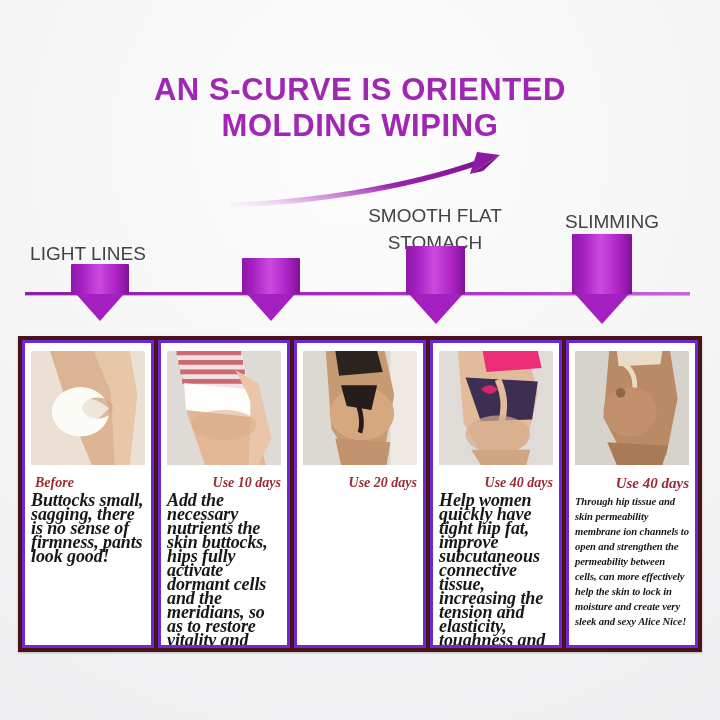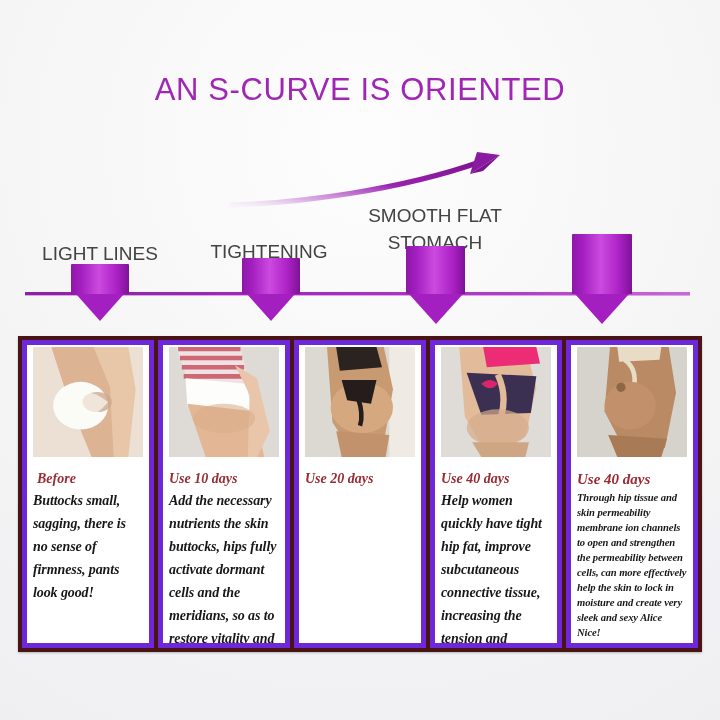--- a/index.html
+++ b/index.html
@@ -15,21 +15,21 @@
   }
 
   
   .title{
     position:absolute;left:0;right:0;top:72px;
     text-align:center;
     color:#a026b4;
     font-size:31px;
     line-height:36px;
     letter-spacing:.6px;
-    font-weight:400;
+    font-weight:700;
   }
   .title .l2{display:block;}
 
   
   .arrow-svg{position:absolute;left:0;top:0;width:720px;height:340px;}
 
   
   .baseline{
     position:absolute;left:25px;top:292px;width:665px;height:3px;
     background:linear-gradient(90deg,#8e1fa8 0%,#a528bd 40%,#b43ccb 75%,#c96ada 100%);
@@ -67,99 +67,100 @@
     background:#4a1416;
     border:4px solid #4a1416;
     box-sizing:border-box;
     display:flex;
     gap:4px;
     box-shadow:0 1px 2px rgba(0,0,0,.25);
   }
   .panel{
     flex:1 1 0;
     background:#ffffff;
-    border:5px solid #6d28d9;
+    border:3px solid #6d28d9;
     box-sizing:border-box;
-    padding:2px 6px 4px 6px;
+    padding:8px 6px 4px 6px;
     display:flex;flex-direction:column;
     overflow:hidden;
     min-width:0;
   }
   .photo{
     width:100%;height:118px;
     border-radius:1px;
     position:relative;overflow:hidden;
     flex:0 0 auto;
   }
   .photo .skin{position:absolute;inset:0;}
   .cap-head{
     margin:6px 0 2px 0;
     font-family:"Liberation Serif",serif;
     font-style:italic;font-weight:700;
     font-size:14px;
     color:#9a2b33;
-    text-align:left;
+    text-align:right;
   }
   .panel:first-child .cap-head{text-align:left;padding-left:4px;}
   .cap-body{
     font-family:"Liberation Serif",serif;
     font-style:italic;font-weight:700;
-    font-size:14px;
-    line-height:23px;
+    font-size:18px;
+    line-height:14px;
     color:#171717;
     text-align:left;
     letter-spacing:-0.1px;
   }
   .panel.last .cap-body{font-size:10.6px;line-height:15px;}
   .panel.last .cap-head{font-size:15px;}
 </style>
 </head>
 <body>
 
 <div class="page">
 
   <div class="title">
     <span>AN S-CURVE IS ORIENTED</span>
+    <span class="l2">MOLDING WIPING</span>
   </div>
 
   <svg class="arrow-svg" viewBox="0 0 720 340">
     <defs>
       <linearGradient id="agrad" x1="0" y1="1" x2="1" y2="0">
         <stop offset="0%" stop-color="#e9cdef" stop-opacity="0.15"></stop>
         <stop offset="22%" stop-color="#c77fd8" stop-opacity="0.65"></stop>
         <stop offset="55%" stop-color="#9a23b0"></stop>
         <stop offset="100%" stop-color="#7d1290"></stop>
       </linearGradient>
     </defs>
     <path d="M232,205 C300,203 400,190 480,162" fill="none" stroke="url(#agrad)" stroke-width="5.2" stroke-linecap="round"></path>
     <path d="M470,174 L500,155 L477,152 Z" fill="#8a1aa0"></path>
     <path d="M470,174 L500,155 L483,171 Z" fill="#7d1290"></path>
   </svg>
 
   <div class="baseline"></div>
 
-  <div class="mlabel" style="left:20px;top:240px;width:160px;text-align:center;">LIGHT LINES</div>
+  <div class="mlabel" style="left:8px;top:240px;width:160px;text-align:center;">LIGHT LINES</div>
   <div class="marker" style="left:71px;top:264px;width:58px;">
     <div class="bar" style="height:30px;"></div>
     <div class="tri small"></div>
   </div>
 
-  <div class="mlabel" style="left:189px;top:238px;width:160px;">TIGHTENING</div>
   <div class="marker" style="left:242px;top:258px;width:58px;">
     <div class="bar" style="height:36px;"></div>
     <div class="tri small"></div>
   </div>
 
   <div class="mlabel" style="left:355px;top:202px;width:160px;">SMOOTH FLAT
 STOMACH</div>
   <div class="marker" style="left:406px;top:246px;width:59px;">
     <div class="bar" style="height:48px;"></div>
     <div class="tri"></div>
   </div>
 
+  <div class="mlabel" style="left:532px;top:208px;width:160px;">SLIMMING</div>
   <div class="marker" style="left:572px;top:234px;width:60px;">
     <div class="bar" style="height:60px;"></div>
     <div class="tri"></div>
   </div>
 
   <div class="strip">
 
     <div class="panel">
       <div class="photo">
         <svg class="skin" viewBox="0 0 120 120" preserveAspectRatio="none">

